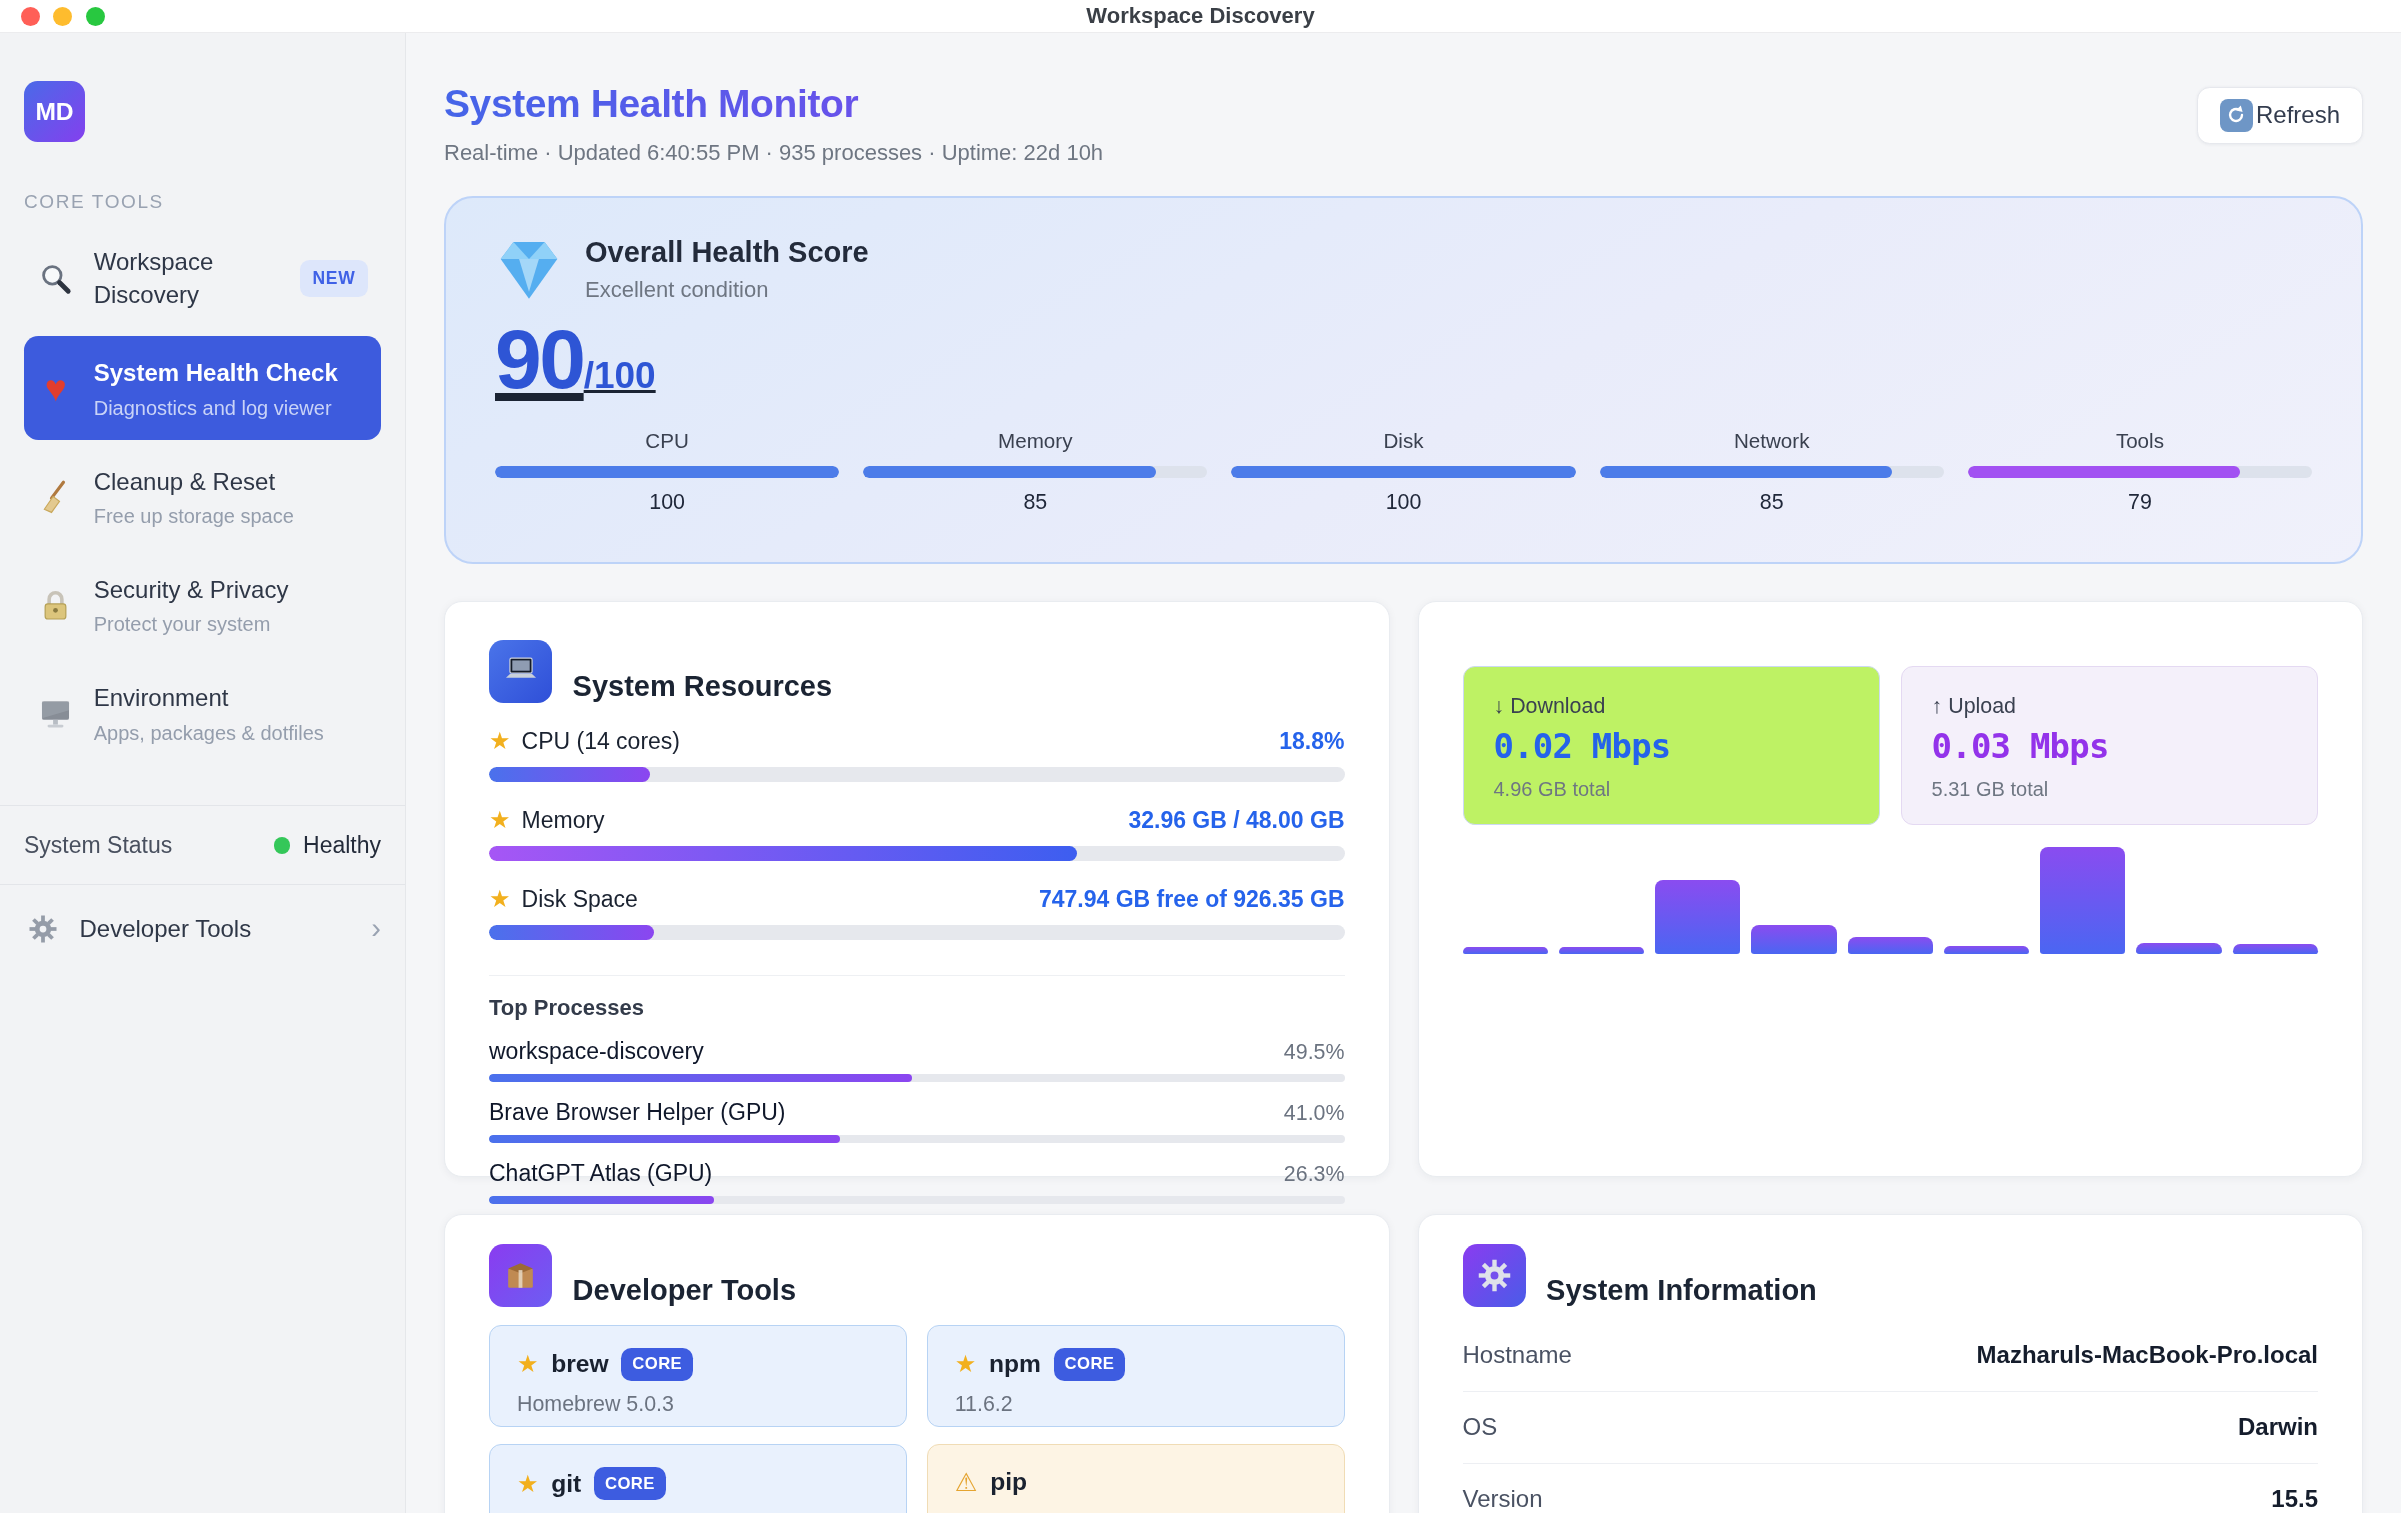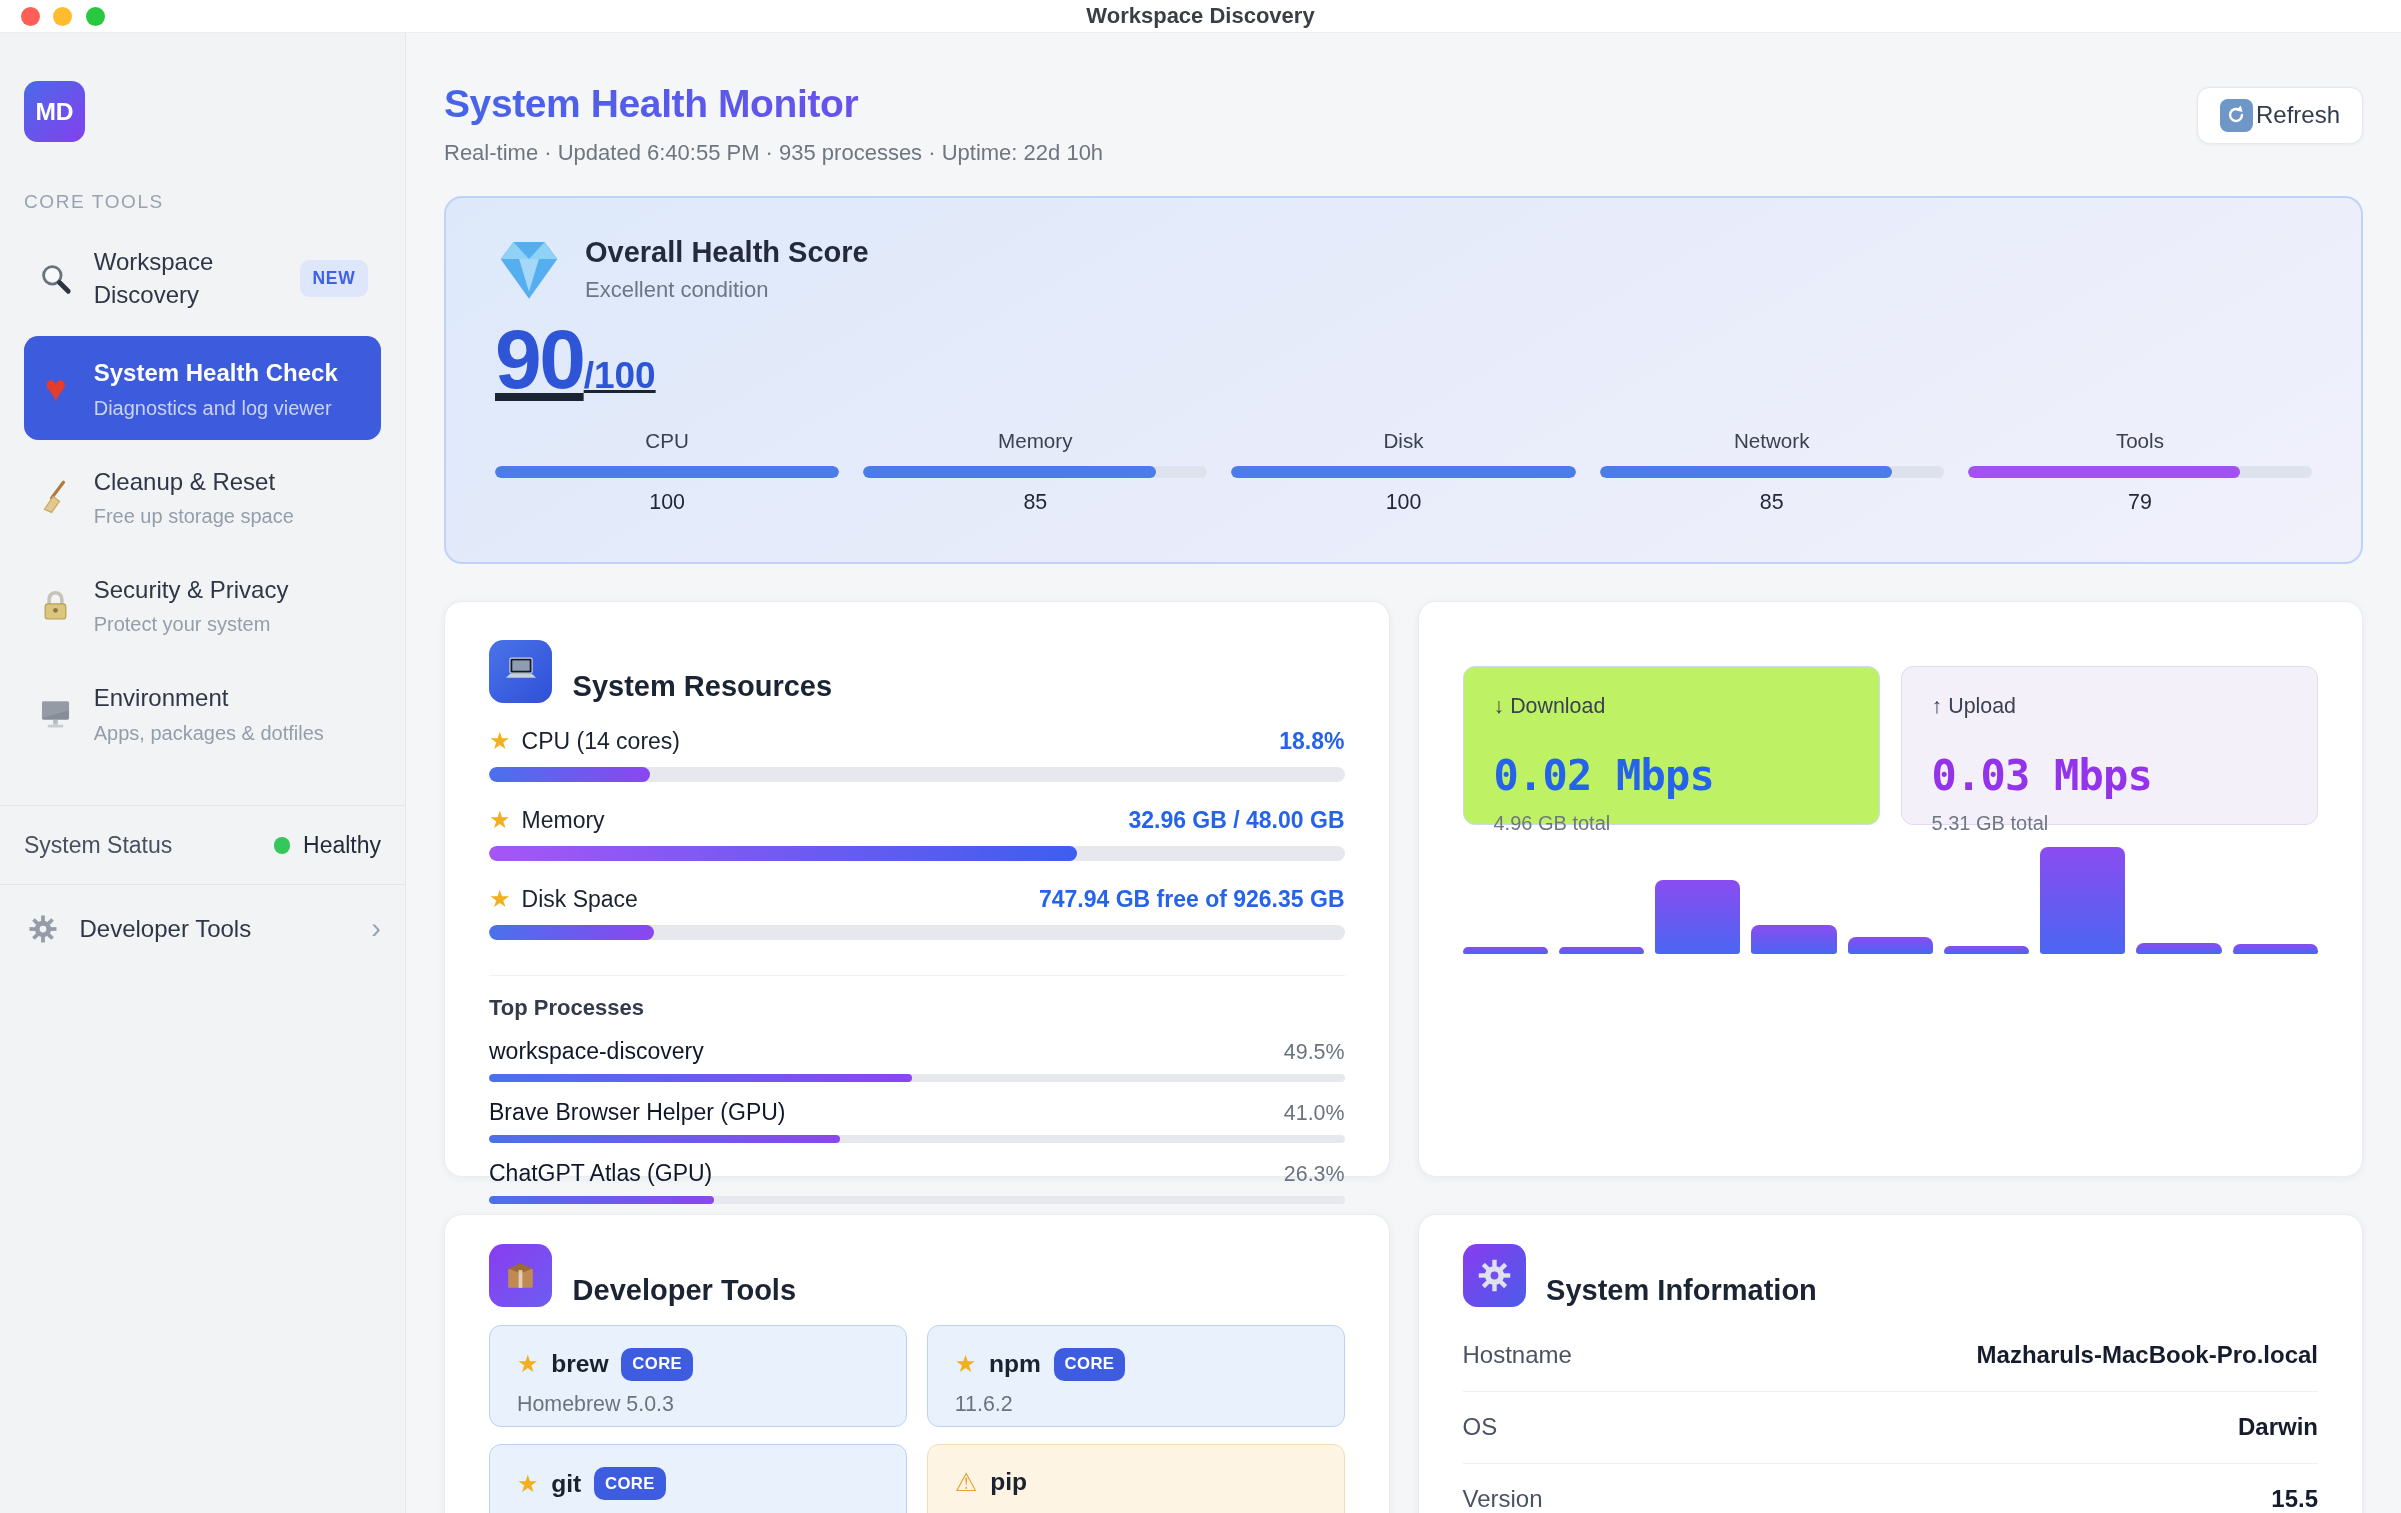--- a/index.html
+++ b/index.html
@@ -93,21 +93,21 @@
     padding: 11px 22px; font-size: 24px; color: #333c4e; cursor: pointer;
     box-shadow: 0 0.8px 3.2px rgba(20,30,60,.06);
   }
   .refresh-ic {
     width: 33px; height: 33px; border-radius: 8px; background: #6e96c6;
     display: flex; align-items: center; justify-content: center;
   }
 
   
   .health-card {
-    margin-top: 30px; height: 368px; border-radius: 18px;
+    margin-top: 30px; height: 368px; border-radius: 29px;
     border: 2.4px solid #bdd3f8; padding: 37px 49px;
     background: linear-gradient(150deg, #dde9fa 0%, #e9ecfa 55%, #f0f1fb 100%);
   }
   .health-head { display: flex; align-items: center; gap: 22px; }
   .gem { width: 68px; height: 68px; }
   .health-title { font-size: 29px; font-weight: 600; color: #232b3b; }
   .health-sub { font-size: 22px; color: #6e7682; margin-top: 8px; }
   .score-row { display: flex; align-items: baseline; margin-top: 8px; text-decoration: underline; }
   .score-num { font-size: 84px; font-weight: bold; color: #2e55d5; letter-spacing: -2.4px; }
   .score-suffix { font-size: 37px; font-weight: bold; color: #2e55d5; }
@@ -165,21 +165,21 @@
     background: linear-gradient(90deg, #4e68f0 0%, #8c33ee 100%); color: #fff;
     font-size: 22px; padding: 9.5px 19px; border-radius: 9.5px; cursor: pointer;
     display: flex; align-items: center; gap: 9.5px; border: none;
   }
   .bolt { color: #f6c731; font-size: 22px; }
   .stats-row { display: flex; gap: 20.6px; margin-top: 25.4px; }
   .stat-box { flex: 1; height: 159px; border-radius: 12px; padding: 27px 30px; }
   .stat-box.down { background: #bef264; border: 1.6px solid #ccd9f3; }
   .stat-box.up { background: #f4f0fa; border: 1.6px solid #e4d9f2; }
   .stat-label { font-size: 21.4px; color: #3a4150; }
-  .stat-value { margin-top: 32px; font-size: 42px; font-weight: bold; font-family: "DejaVu Sans Mono", monospace; letter-spacing: -0.8px; }
+  .stat-value { margin-top: 7px; font-size: 34px; font-weight: bold; font-family: "DejaVu Sans Mono", monospace; letter-spacing: -0.8px; }
   .stat-value.down { color: #2563eb; }
   .stat-value.up { color: #9333ea; }
   .stat-total { margin-top: 12.7px; font-size: 20px; color: #6e7682; }
   .net-chart { margin-top: 22px; height: 107px; display: flex; align-items: flex-end; gap: 11px; }
   .net-bar {
     flex: 1; border-radius: 8px 8px 3.2px 3.2px;
     background: linear-gradient(180deg, #8a4cf0 0%, #4a66f2 100%);
   }
 
   

